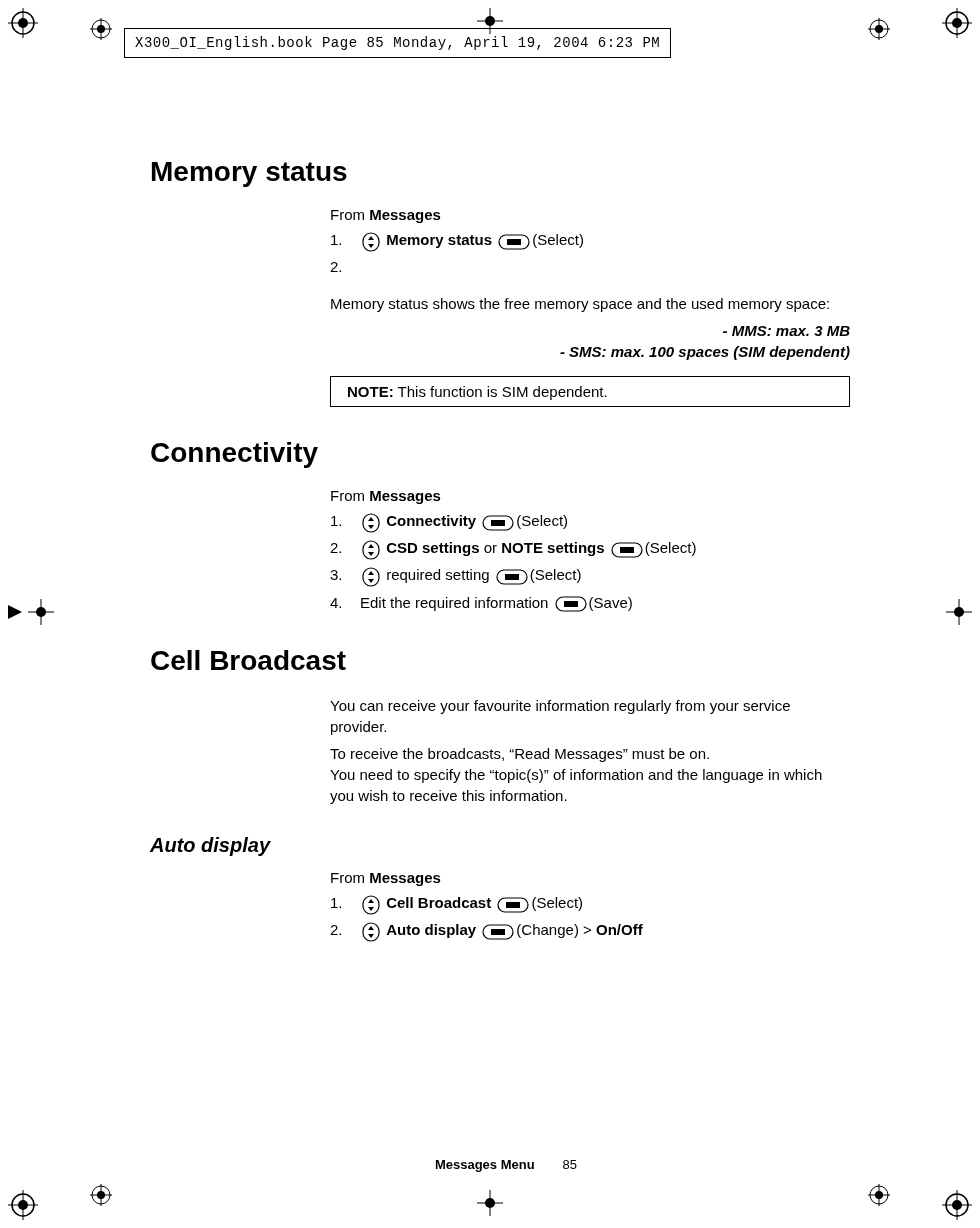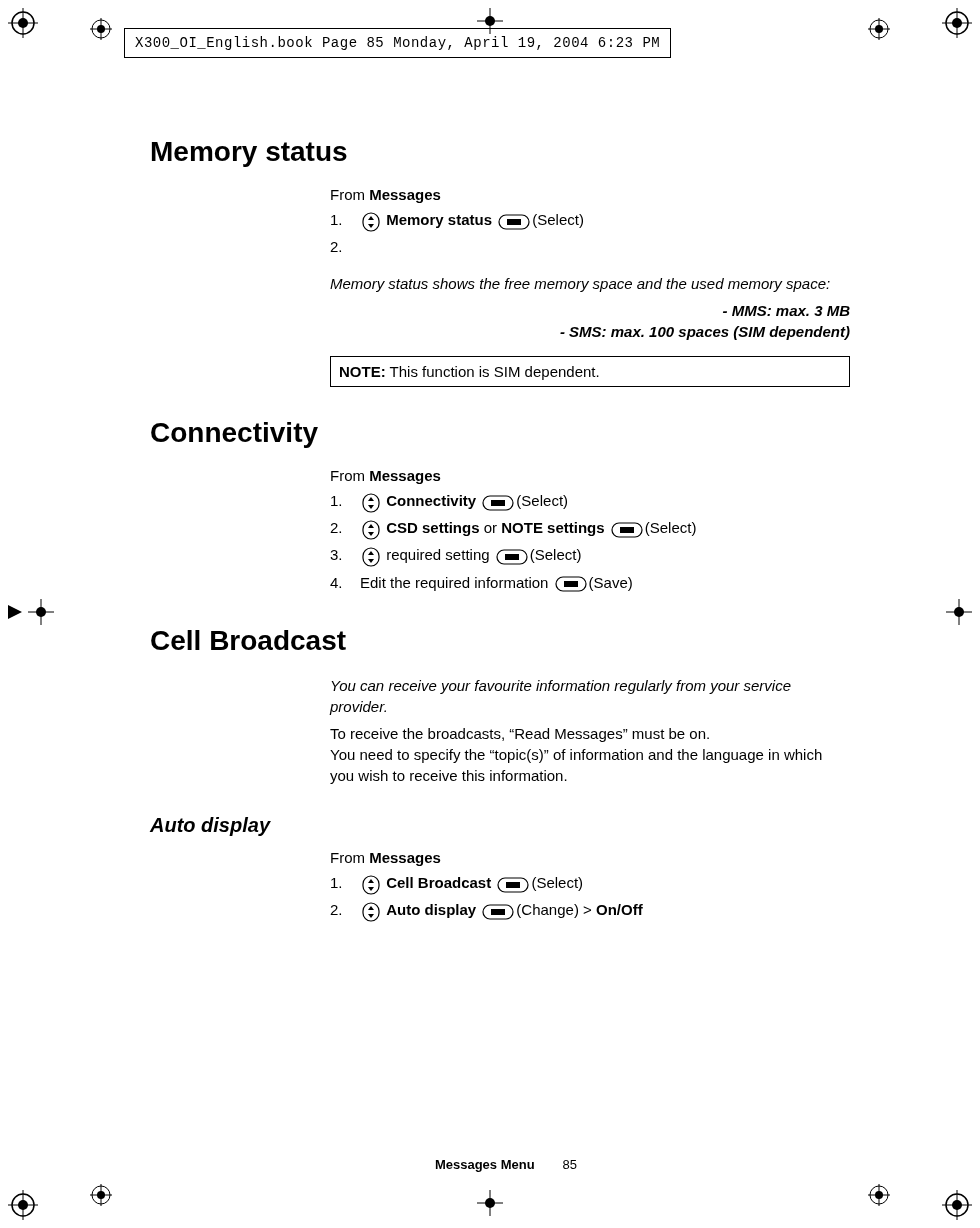--- a/index.html
+++ b/index.html
@@ -36,21 +36,21 @@
     top: 28px;
     left: 124px;
     border: 1px solid #000;
     padding: 6px 10px;
     font-family: "Courier New", monospace;
     font-size: 14px;
     letter-spacing: 0.5px;
   }
   .content {
     position: absolute;
-    top: 136px;
+    top: 156px;
     left: 150px;
     width: 700px;
   }
   h1 {
     font-family: Arial, Helvetica, sans-serif;
     font-weight: bold;
     font-size: 28px;
     margin-bottom: 18px;
     margin-top: 30px;
   }
@@ -76,27 +76,27 @@
     margin-bottom: 4px;
   }
   .step-num { min-width: 18px; }
   .nav-icon, .btn-icon {
     display: inline-block;
     vertical-align: middle;
     margin-right: 2px;
     margin-left: 2px;
   }
   .nav-icon svg, .btn-icon svg { vertical-align: middle; }
-  .para { font-size: 15px; line-height: 1.4; margin-top: 14px; margin-bottom: 6px; font-style: italic; }
+  .para { font-size: 15px; line-height: 1.4; margin-top: 14px; margin-bottom: 6px; }
   .bullets { list-style: none; padding-left: 24px; font-size: 15px; }
   .bullets li::before { content: "- "; font-weight: bold; }
   .bullets li { font-style: italic; font-weight: bold; line-height: 1.4; text-align: right; }
   .note-box {
     border: 1px solid #000;
-    padding: 6px 8px;
+    padding: 6px 16px;
     font-size: 15px;
     margin-top: 14px;
     margin-bottom: 4px;
     width: 520px;
   }
   .footer {
     position: absolute;
     bottom: 56px;
     left: 0;
     width: 980px;

